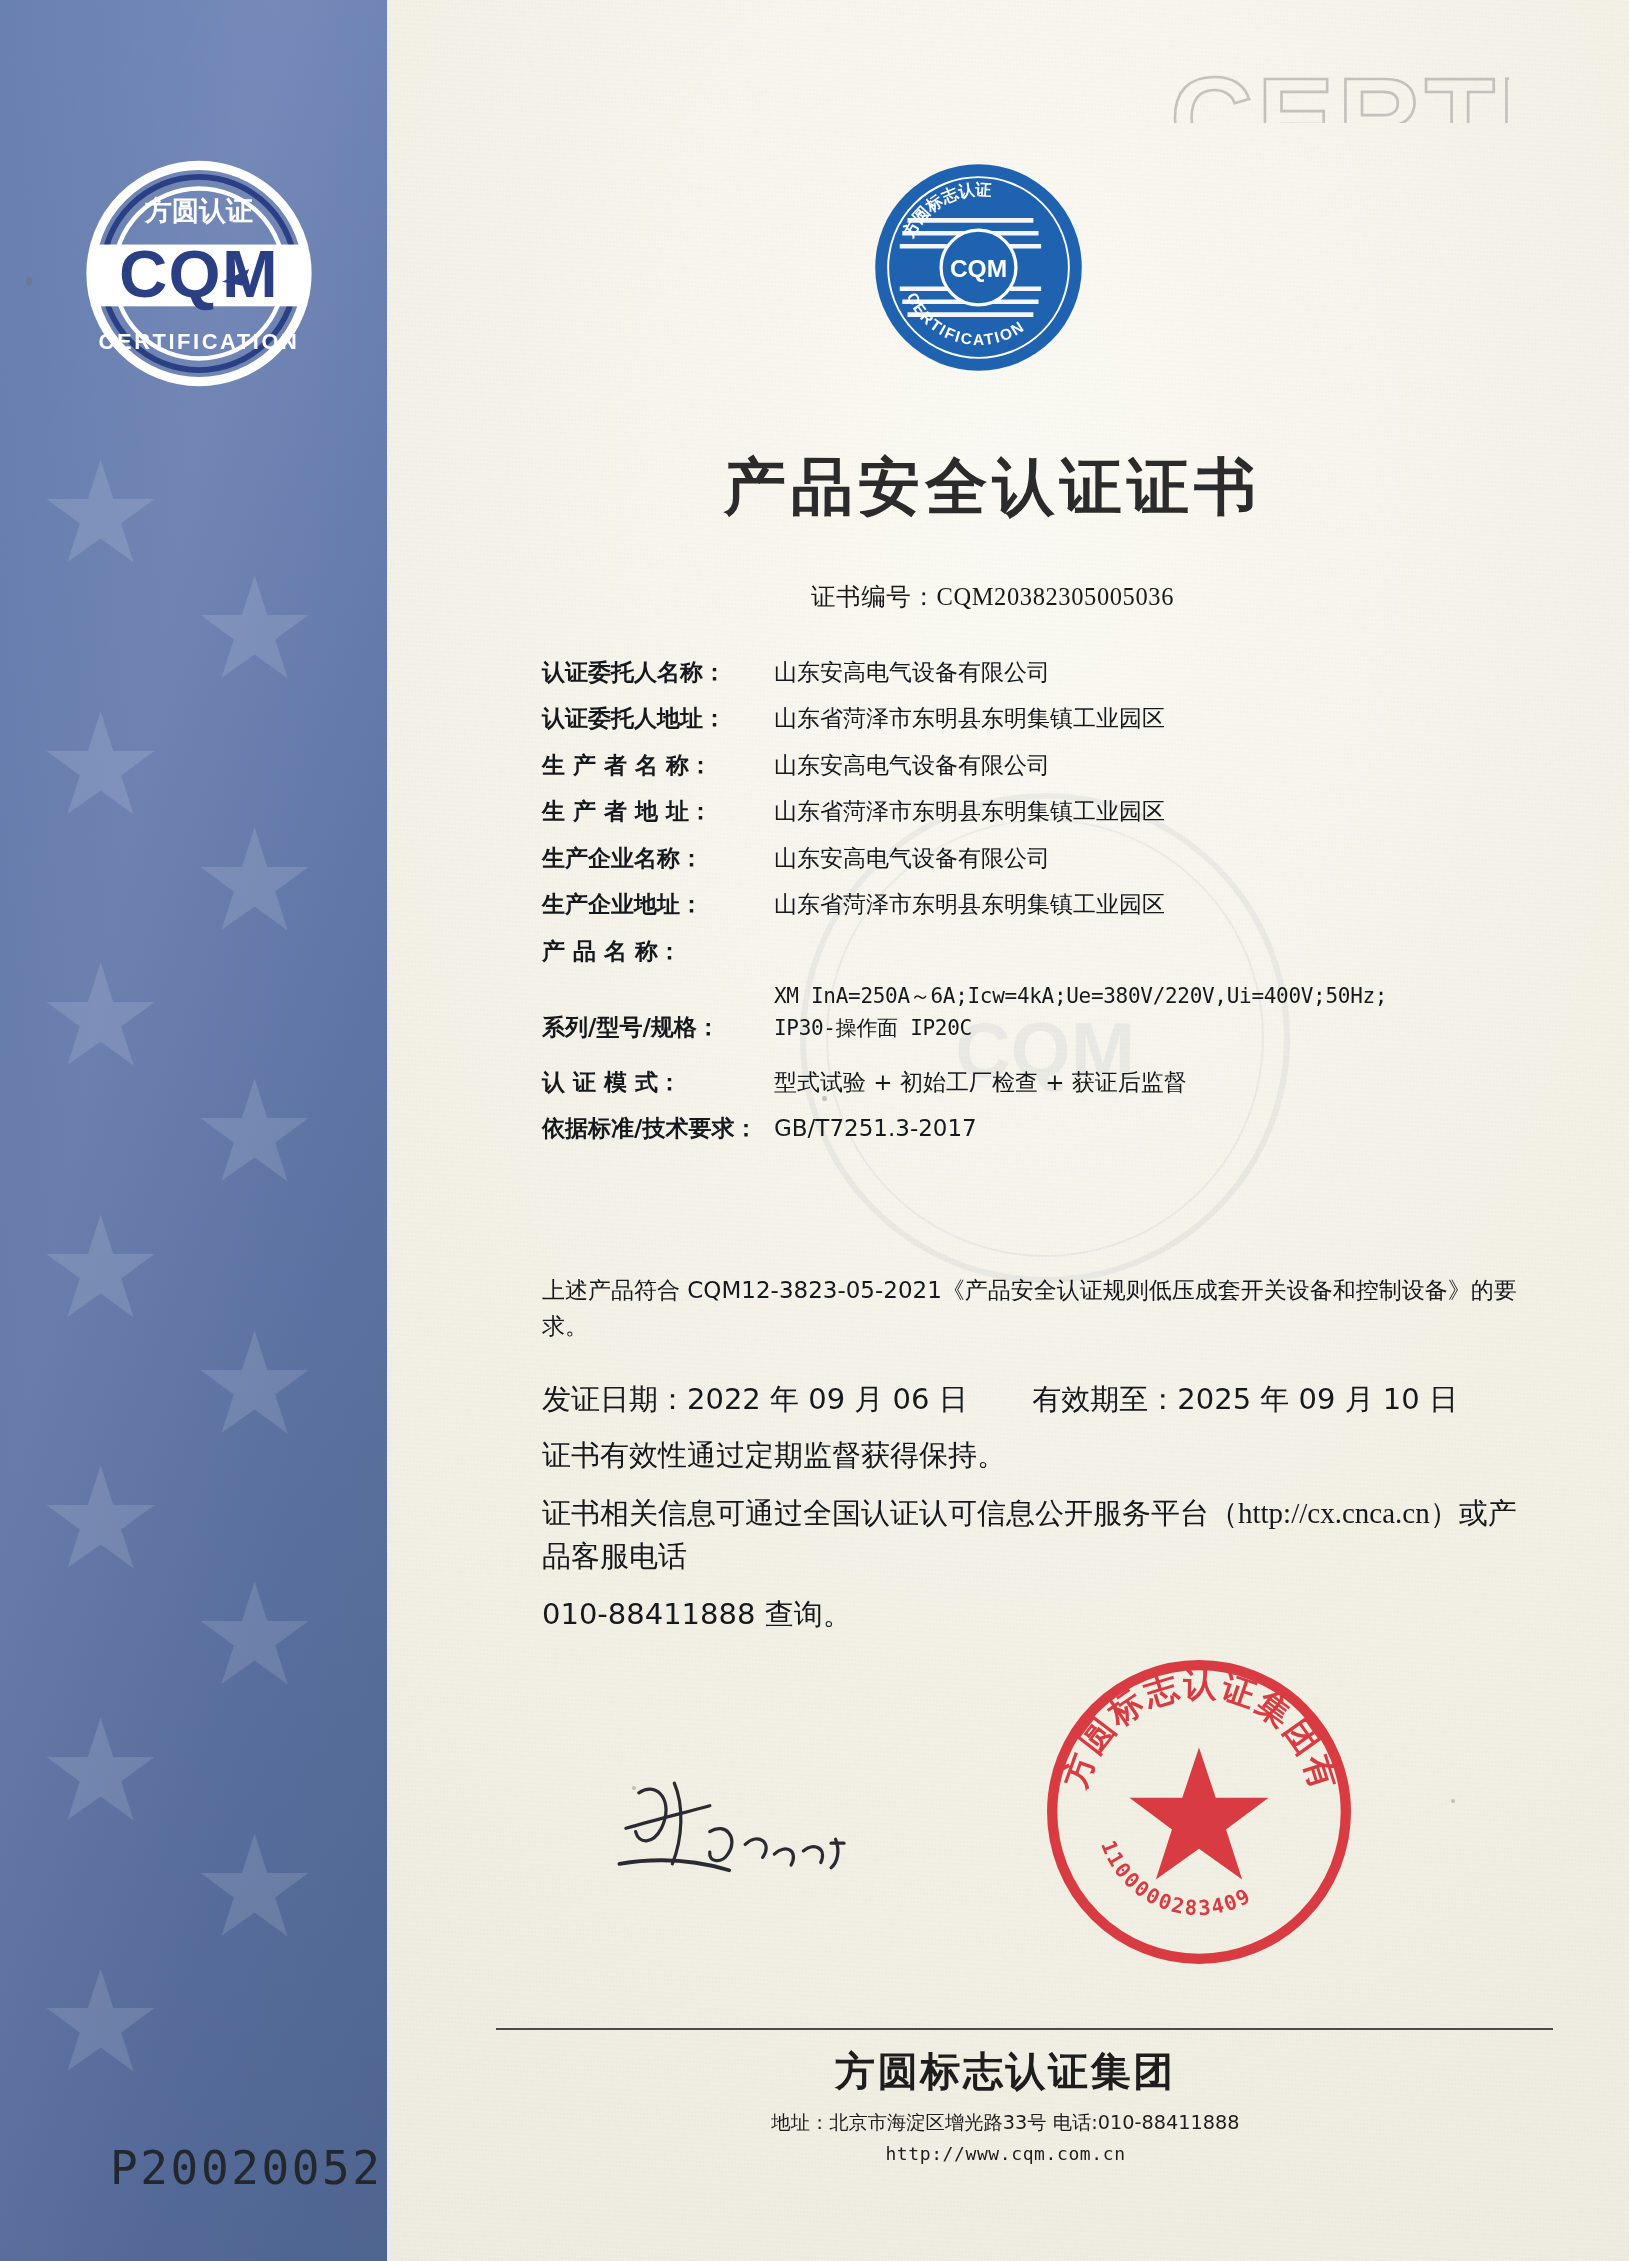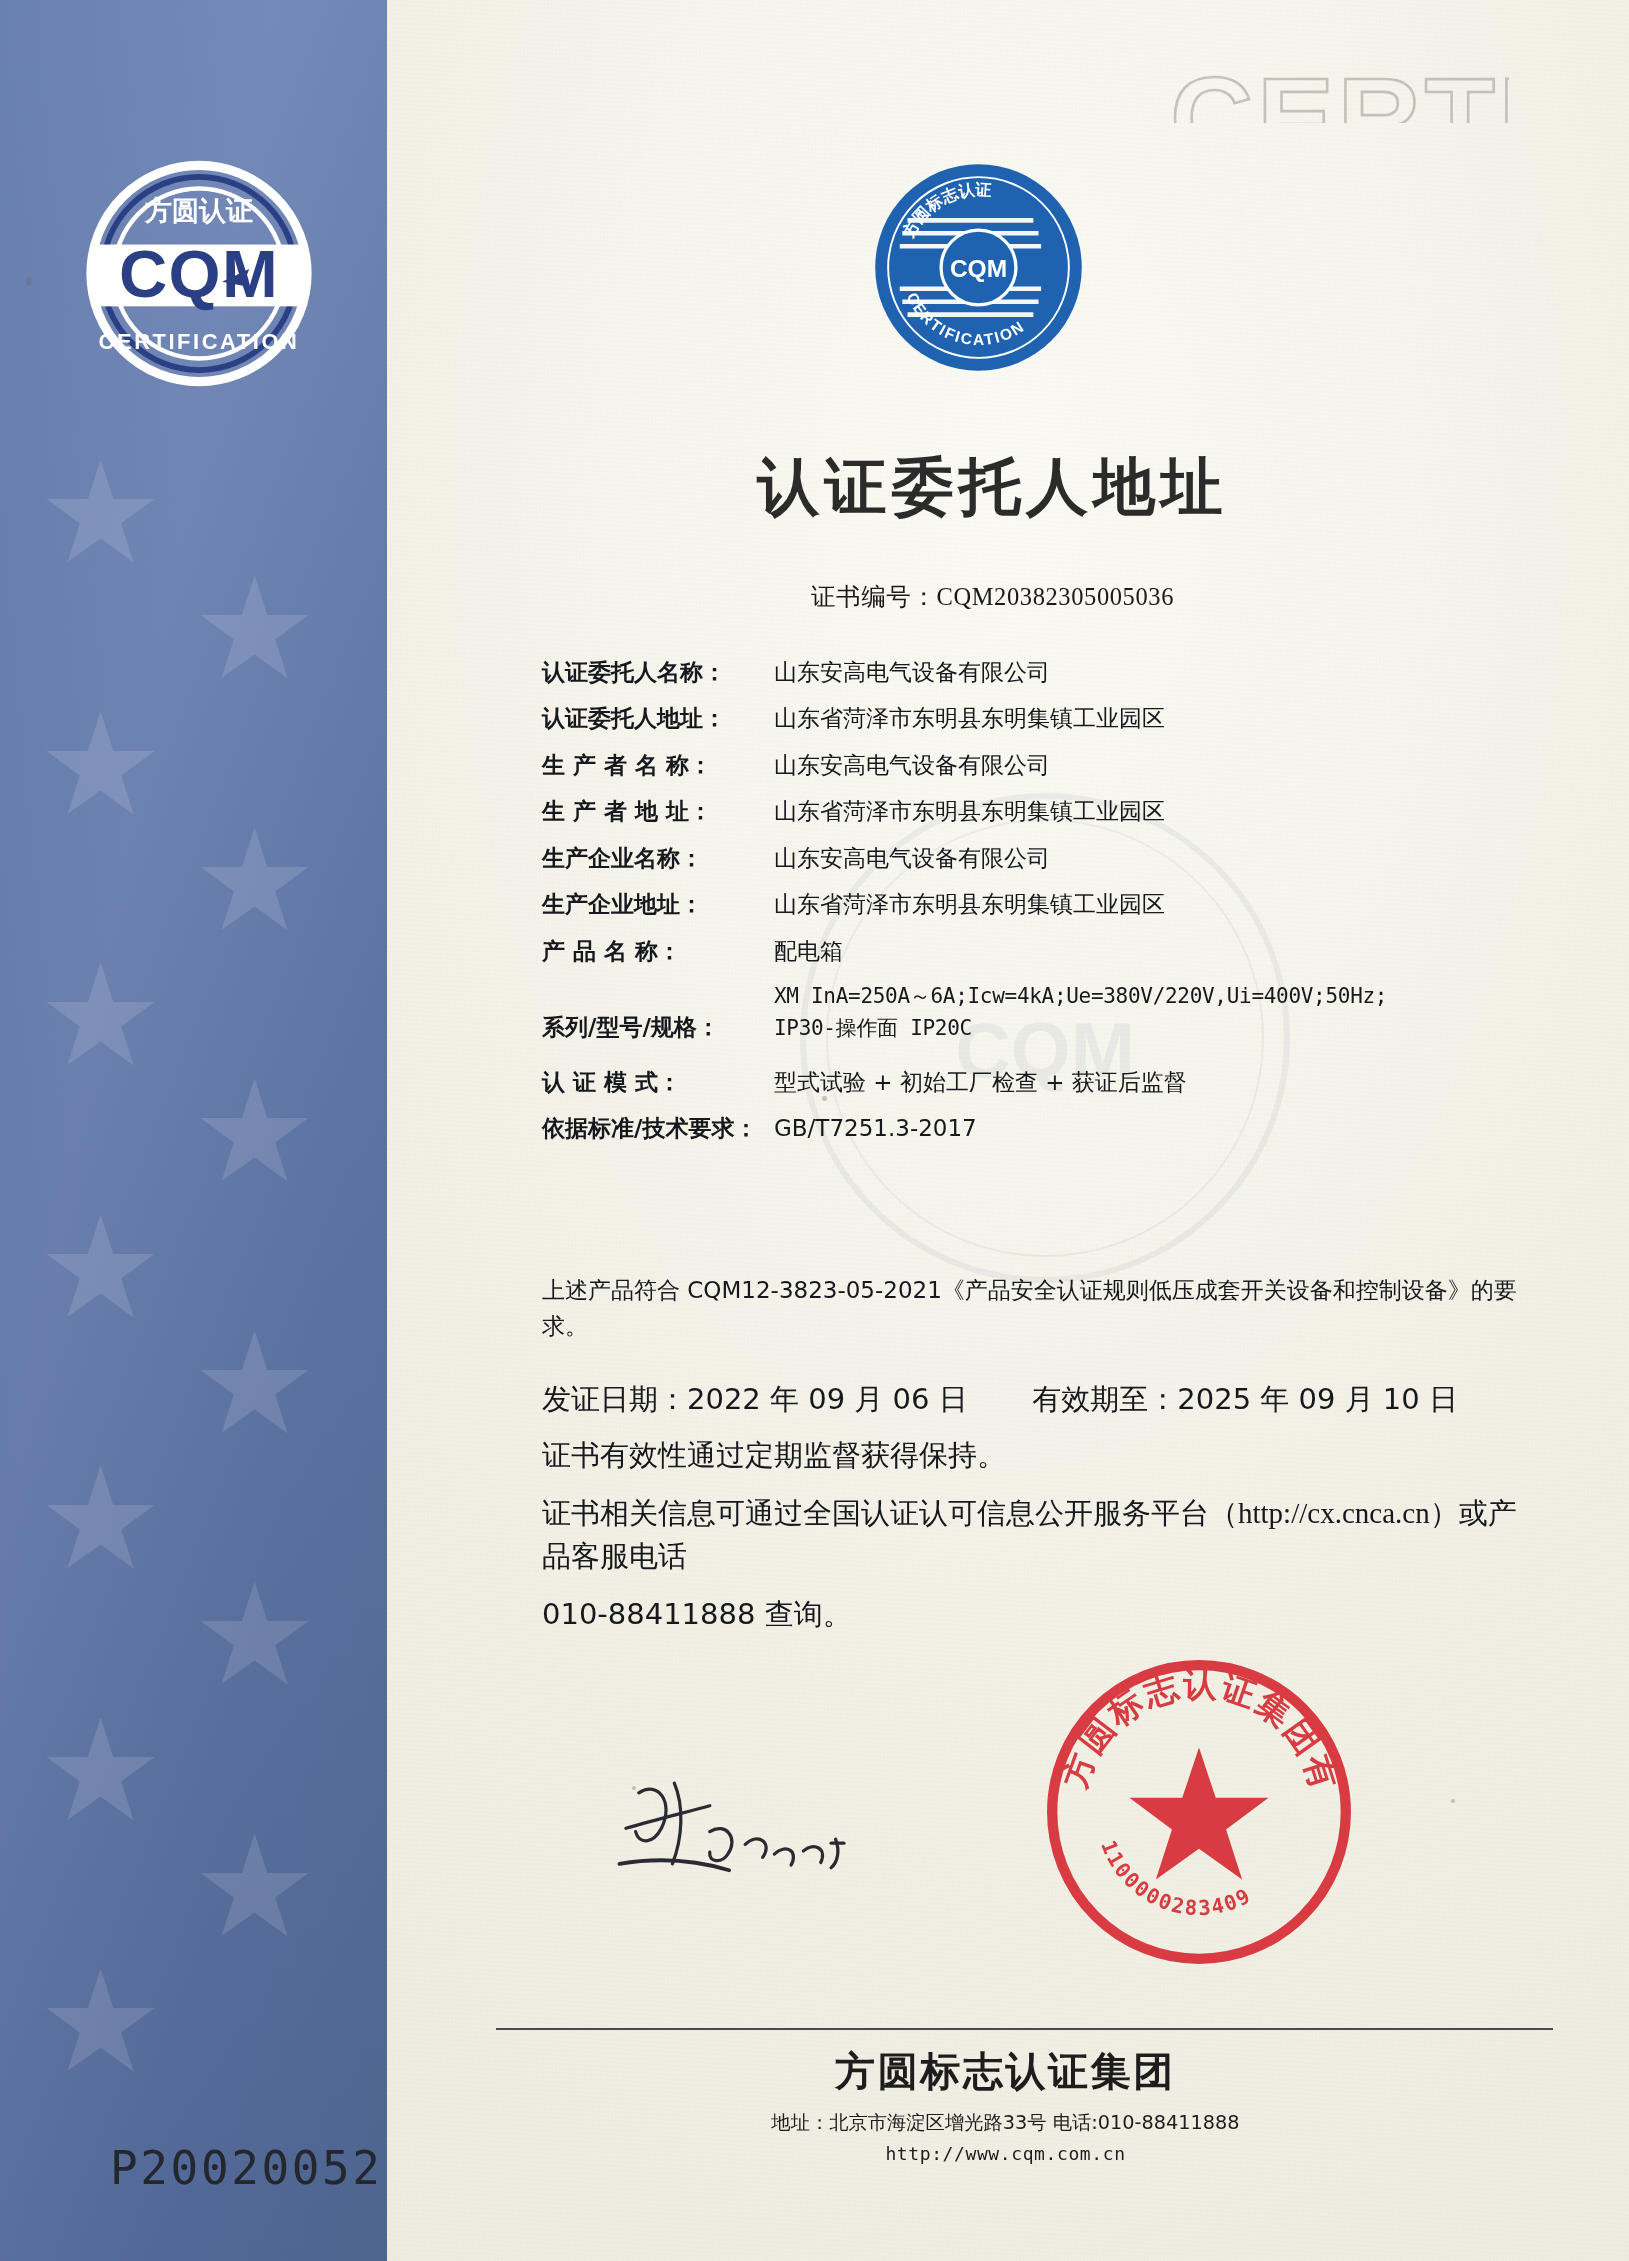--- a/index.html
+++ b/index.html
@@ -350,21 +350,21 @@
       <path id="emBot" d="M 45,165 a120,120 0 0 0 240,0" fill="none"></path>
       <text font-family="DejaVu Sans, sans-serif" font-size="25" font-weight="bold" fill="#ffffff">
         <textPath href="#emTop" startOffset="13%">方圆标志认证</textPath>
       </text>
       <text font-family="Liberation Sans, sans-serif" font-size="24" font-weight="bold" fill="#ffffff" letter-spacing="3">
         <textPath href="#emBot" startOffset="12%">CERTIFICATION</textPath>
       </text>
     </svg>
   </div>
 
-  <div class="main-title">认证委托人地址</div>
+  <div class="main-title">产品安全认证证书</div>
 
   <div class="cert-no">
     <span>证书编号：</span><span>CQM20382305005036</span>
   </div>
 
   <div class="fields">
     <div class="field-row">
       <div class="field-label">认证委托人名称：</div>
       <div class="field-value">山东安高电气设备有限公司</div>
     </div>
@@ -383,21 +383,20 @@
     <div class="field-row">
       <div class="field-label">生产企业名称：</div>
       <div class="field-value">山东安高电气设备有限公司</div>
     </div>
     <div class="field-row">
       <div class="field-label">生产企业地址：</div>
       <div class="field-value">山东省菏泽市东明县东明集镇工业园区</div>
     </div>
     <div class="field-row">
       <div class="field-label">产 品 名 称：</div>
-      <div class="field-value">配电箱</div>
     </div>
 
     <div class="field-row">
       <div class="field-label">系列/型号/规格：</div>
       <div class="field-value mono">
         <span>XM  InA=250A～6A;Icw=4kA;Ue=380V/220V,Ui=400V;50Hz;</span>
         <span class="l2">IP30-操作面 IP20C</span>
       </div>
     </div>
 

